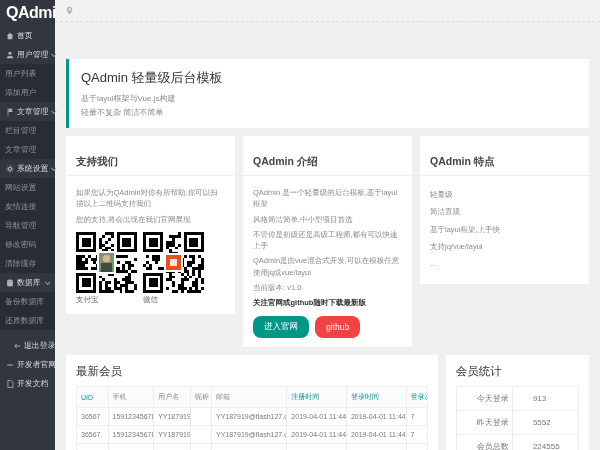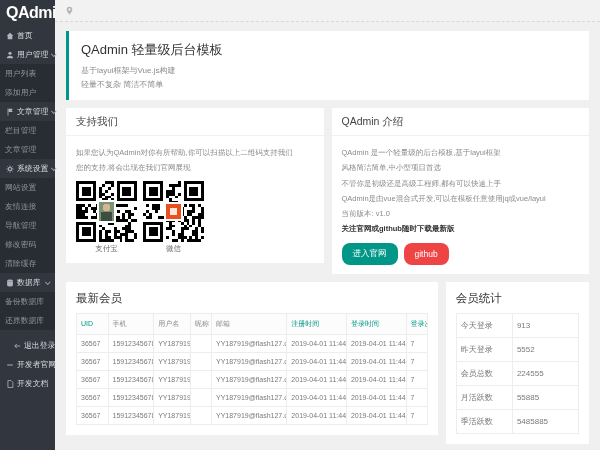--- a/index.html
+++ b/index.html
@@ -13,59 +13,59 @@
   .nav-item { height:19px; display:flex; align-items:center; padding:0 6px 0 5px; cursor:pointer; }
   .nav-item .nlabel { font-size:8.5px; color:#d9dce1; white-space:nowrap; transform:scale(0.92); transform-origin:left center; }
   .nav-item.sub { background:#282c33; }
   .nav-item.sub .nlabel { color:#8e939b; }
   .nav-item.gap { margin-top:6px;padding-left:12px; }
   .nicon { width:9px; height:9px; margin-right:3px; display:flex; align-items:center; justify-content:center; flex:0 0 9px; }
   .nicon svg { width:8px; height:8px; }
   .chev { margin-left:auto; width:4px; height:4px; border-right:1px solid #979ca4; border-bottom:1px solid #979ca4; transform:rotate(45deg) translateY(-1px); flex:0 0 4px; }
 
   
-  .main { flex:1; display:flex; flex-direction:column; min-width:0; background:#f0f0f1; }
+  .main { flex:1; display:flex; flex-direction:column; min-width:0; background:#f0f0f1;gap:28px; }
   .topbar { height:22px; flex:0 0 22px; display:flex; align-items:center; padding:0 10px; background:#f2f2f2; border-bottom:1px dashed #d8d8d8; }
   .content { flex:1; padding:9px 11px; overflow:hidden; }
 
   .welcome { background:#fff; border-left:3px solid #009688; padding:8px 12px 7px; }
   .welcome h1 { font-size:13px; font-weight:normal; color:#333; margin:2px 0 6px; }
   .welcome p { font-size:8px; color:#8b8b8b; margin:3px 0; }
 
   .cards { display:flex; gap:8px; margin-top:8px; align-items:flex-start; }
   .card { background:#fff; flex:1; min-width:0; }
-  .card-h { padding:7px 10px 6px; border-bottom:1px solid #f0f0f0; font-size:10.5px; color:#444; }
+  .card-h { padding:19px 10px 6px; border-bottom:1px solid #f0f0f0; font-size:10.5px; color:#444;font-weight:bold; }
   .card-b { padding:7px 10px 9px; }
   .card-b p { font-size:7.5px; color:#8b8b8b; margin:4px 0; line-height:1.5; }
   .card-b p.bold { color:#333; font-weight:bold; }
 
   .qrs { display:flex; gap:6px; margin-top:7px; }
   .qr { width:61px; height:61px; }
-  .qr-label { text-align:center; font-size:7.5px; color:#666; margin-top:2px; }
+  .qr-label { font-size:7.5px; color:#666; margin-top:2px; }
 
   .btns { margin-top:8px; display:flex; gap:6px; }
   .btn { font-size:8.5px; color:#fff; padding:5px 11px; border:none; border-radius:8px; cursor:pointer; font-family:inherit; }
   .btn.site { background:#009688; }
   .btn.gh { background:#ef4444; }
 
   .features-body p { margin:6px 0; }
 
   .bottom { display:flex; gap:8px; margin-top:8px; align-items:flex-start; }
   .panel { background:#fff; padding:7px 10px 10px; min-width:0; }
   .panel.members-panel { flex:2.85; }
   .panel.stats-panel { flex:1; }
   .panel-title { font-size:11.5px; color:#333; margin:2px 0 7px; }
 
   table.members { width:100%; border-collapse:collapse; table-layout:fixed; }
   .members th, .members td { border:1px solid #ededed; font-size:7px; color:#7a7a7a; font-weight:normal; text-align:left; padding:5px 4px; white-space:nowrap; overflow:hidden; }
   .members th { background:#fcfcfc; color:#8a8a8a; }
   .members th.teal { color:#009688; }
 
   table.statst { width:100%; border-collapse:collapse; table-layout:fixed; }
-  .statst td { border:1px solid #ededed; font-size:8px; color:#7a7a7a; padding:6px 4px; white-space:nowrap; overflow:hidden; }
+  .statst td { border:1px solid #ededed; font-size:8px; color:#7a7a7a; padding:6px 20px; white-space:nowrap; overflow:hidden; }
 </style>
 </head>
 <body>
 
 <div class="app">
 
   <aside class="sidebar">
     <div class="logo">QAdmin</div>
     <nav>
 
@@ -508,20 +508,32 @@
                 <p>当前版本: v1.0</p>
               </div>
             <p class="bold">关注官网或github随时下载最新版</p>
             <div class="btns">
               <button class="btn site">进入官网</button>
               <button class="btn gh">github</button>
             </div>
           </div>
         </div>
 
+        <div class="card">
+          <div class="card-h">QAdmin 特点</div>
+          <div class="card-b features-body">
+            <div>
+                <p>轻量级</p>
+                <p>简洁直观</p>
+                <p>基于layui框架,上手快</p>
+                <p>支持jq/vue/layui</p>
+                <p>...</p>
+              </div>
+          </div>
+        </div>
 
       </div>
 
       <div class="bottom">
 
         <div class="panel members-panel">
           <div class="panel-title">最新会员</div>
           <table class="members">
             <colgroup>
               <col style="width:9%">

